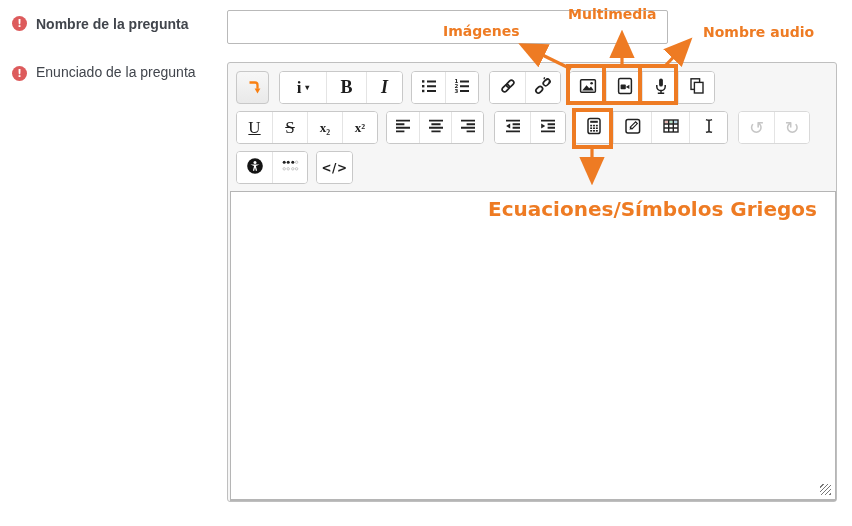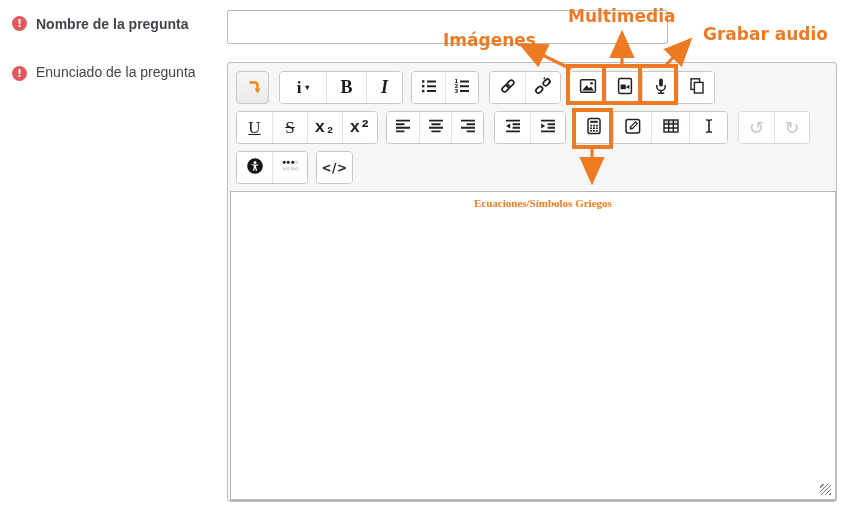--- a/index.html
+++ b/index.html
@@ -60,45 +60,45 @@
   
   #g-access { left: 8px; } #g-html { left: 88px; }
 
   
   .g-serifB { font-family: "Liberation Serif", serif; font-weight: bold; font-size: 18px; }
   .g-serifI { font-family: "Liberation Serif", serif; font-style: italic; font-weight: bold; font-size: 18px; }
   .g-style  { font-family: "Liberation Serif", serif; font-weight: bold; font-size: 17px; }
   .caret { font-size: 8px; margin-left: 4px; color: #222; }
   .g-u { font-family: "Liberation Serif", serif; font-size: 17px; text-decoration: underline; }
   .g-s { font-family: "Liberation Serif", serif; font-size: 17px; text-decoration: line-through; }
-  .g-x { font-family: Liberation Mono, monospace; font-weight: bold; font-size: 17px; }
+  .g-x { font-family: Liberation Serif, serif; font-weight: bold; font-size: 13px; }
   .g-html { font-family: "DejaVu Sans", sans-serif; font-size: 12px; font-weight: bold; letter-spacing: 0.5px; }
   .g-hist { font-family: "DejaVu Sans", sans-serif; font-size: 18px; color: #c6c6c6; }
 
   
   #editor-content {
     position: absolute; left: 2px; top: 128px; width: 606px; height: 310px;
     background: #fff; border: 1px solid #b5b5b5; border-bottom-width: 2px;
     resize: none; outline: none; font-family: "Liberation Sans", sans-serif; font-size: 14px;
   }
   #resize-handle {
     position: absolute; right: 5px; bottom: 6px; width: 11px; height: 11px;
     background: repeating-linear-gradient(135deg, transparent 0 2px, #787878 2px 3px);
     cursor: nwse-resize;
   }
 
   
   .ann {
     position: absolute; font-family: "DejaVu Sans", sans-serif; font-weight: bold;
-    color: #ee7b23; font-size: 17px; white-space: nowrap;
-  }
-  #ann-images { left: 443px; top: 23px; margin-top: 7px; }
+    color: #ee7b23; font-size: 14px; white-space: nowrap;
+  }
+  #ann-images { left: 443px; top: 23px; }
   #ann-multimedia { left: 568px; top: 6px; }
   #ann-audio { left: 703px; top: 24px; }
-  #ann-eq { left: 474px; top: 197px; font-size: 11px; font-family: Liberation Serif, serif; }
+  #ann-eq { left: 488px; top: 197px; font-size: 20px; }
   .hl-box { position: absolute; border: 4px solid #ee7b23; }
   #hl-image { left: 566px; top: 64px; width: 40px; height: 41px; }
   #hl-media { left: 602px; top: 64px; width: 40px; height: 41px; }
   #hl-mic   { left: 638px; top: 64px; width: 40px; height: 41px; }
   #hl-eq    { left: 572px; top: 108px; width: 41px; height: 41px; }
   #arrow-layer { position: absolute; left: 0; top: 0; pointer-events: none; }
 </style>
 </head>
 <body>
 
@@ -363,21 +363,21 @@
   <div id="resize-handle"></div>
 </div>
 
 <div class="hl-box" id="hl-image"></div>
 <div class="hl-box" id="hl-media"></div>
 <div class="hl-box" id="hl-mic"></div>
 <div class="hl-box" id="hl-eq"></div>
 
 <span class="ann" id="ann-images">Imágenes</span>
 <span class="ann" id="ann-multimedia">Multimedia</span>
-<span class="ann" id="ann-audio">Grabar audio</span>
+<span class="ann" id="ann-audio">Nombre audio</span>
 <span class="ann" id="ann-eq">Ecuaciones/Símbolos Griegos</span>
 
 <svg id="arrow-layer" width="852" height="526" viewBox="0 0 852 526">
   <defs>
     <marker id="ah" markerWidth="9" markerHeight="8" refX="7" refY="4" orient="auto">
       <path d="M0,0 L9,4 L0,8 Z" fill="#ee7b23"></path>
     </marker>
   </defs>
   <g stroke="#ee7b23" stroke-width="3.2" fill="none">
     <line x1="571" y1="69" x2="524" y2="46" marker-end="url(#ah)"></line>

